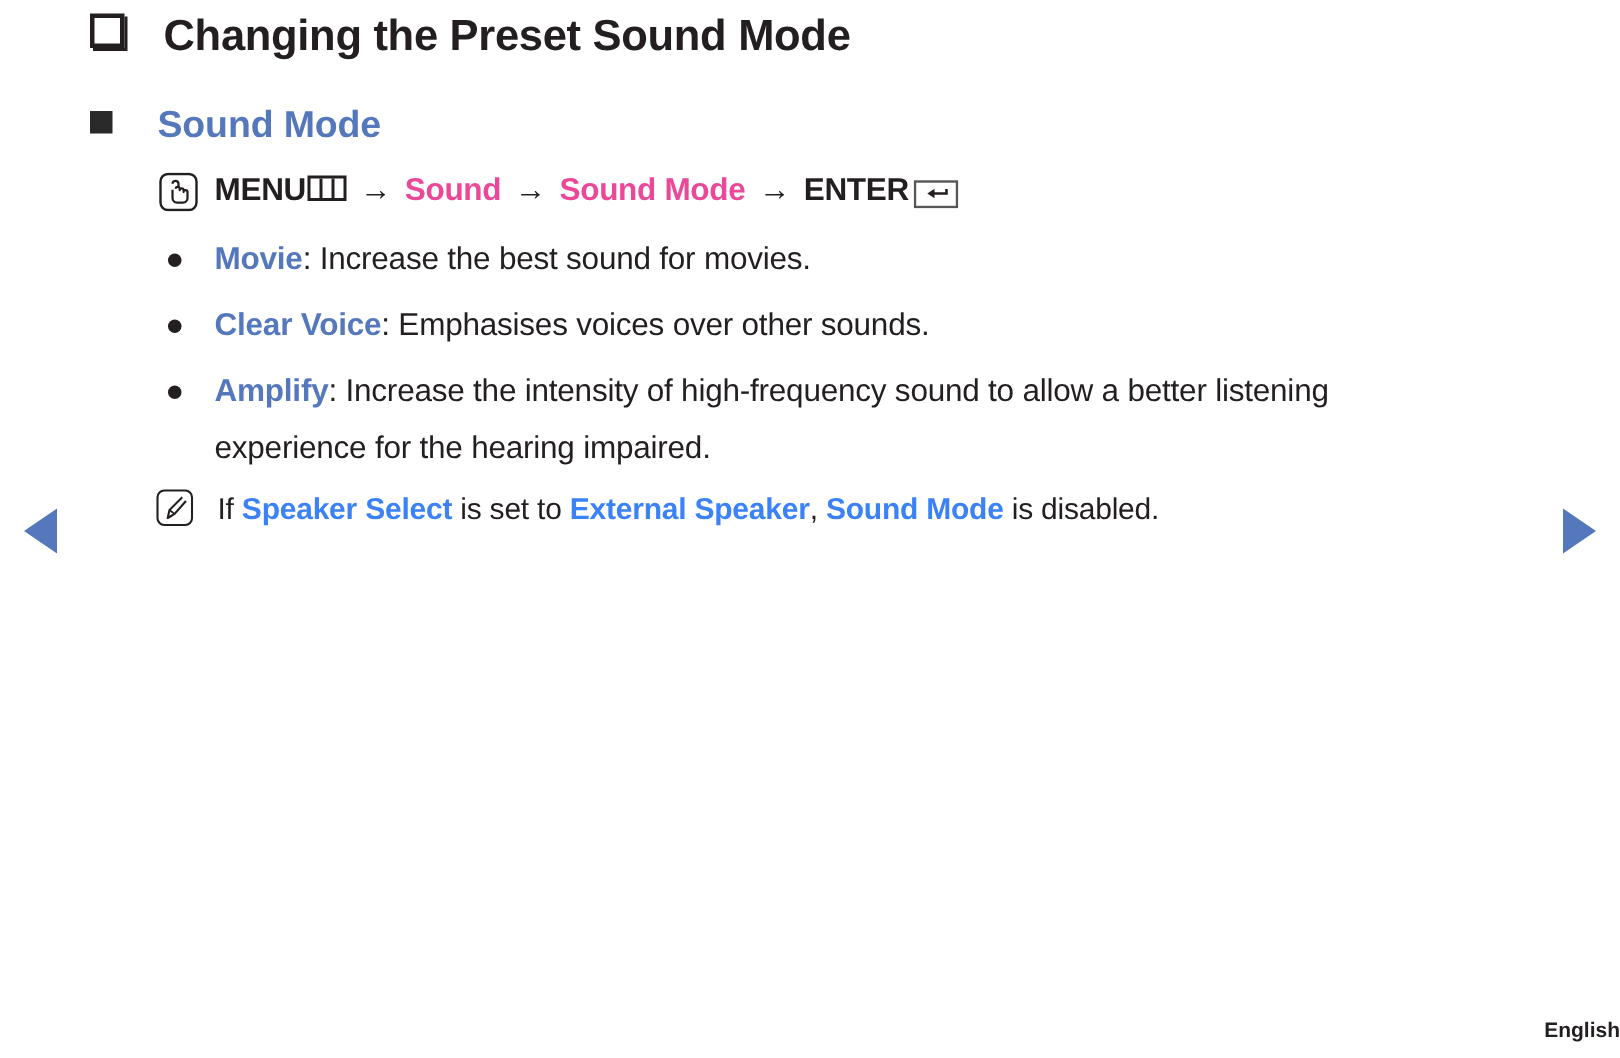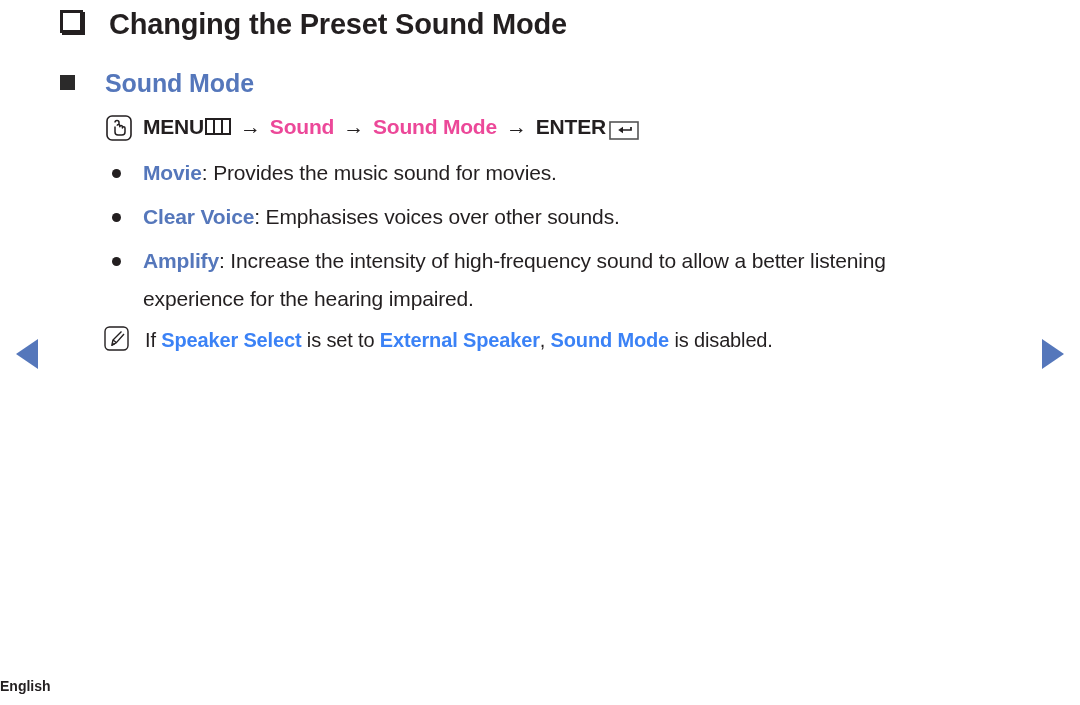--- a/index.html
+++ b/index.html
@@ -204,21 +204,21 @@
     color: #3b82f6;
     font-weight: bold;
   }
 
   
   .footer {
     position: absolute;
     left: 0;
     right: 0;
     top: 678px;
-    text-align: left;
+    text-align: right;
     font-size: 14px;
     font-weight: bold;
     color: #231f20;
   }
 </style>
 </head>
 <body>
 
 <div class="page">
 
@@ -270,21 +270,21 @@
           </svg>
         </span></span>
     </div>
 
     <div class="blist">
 
 
 
       <div class="bitem">
         <span class="dot"></span>
-        <span class="btext"><span class="term">Movie</span><span>: </span><span>Provides the music sound for movies.</span></span>
+        <span class="btext"><span class="term">Movie</span><span>: </span><span>Increase the best sound for movies.</span></span>
       </div>
 
       <div class="bitem">
         <span class="dot"></span>
         <span class="btext"><span class="term">Clear Voice</span><span>: </span><span>Emphasises voices over other sounds.</span></span>
       </div>
 
       <div class="bitem">
         <span class="dot"></span>
         <span class="btext"><span class="term">Amplify</span><span>: </span><span>Increase the intensity of high-frequency sound to allow a better listening experience for the hearing impaired.</span></span>

